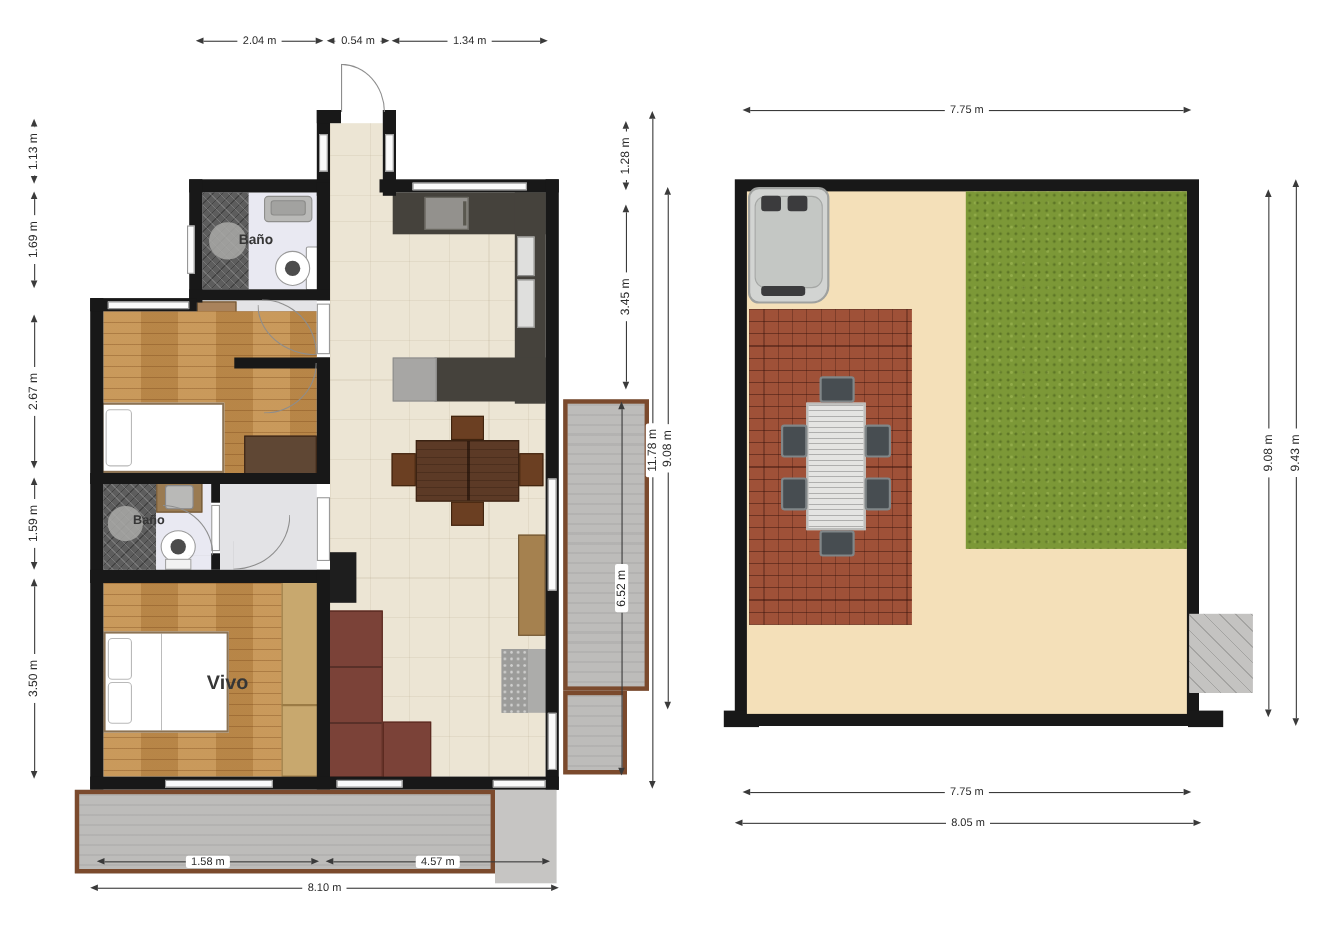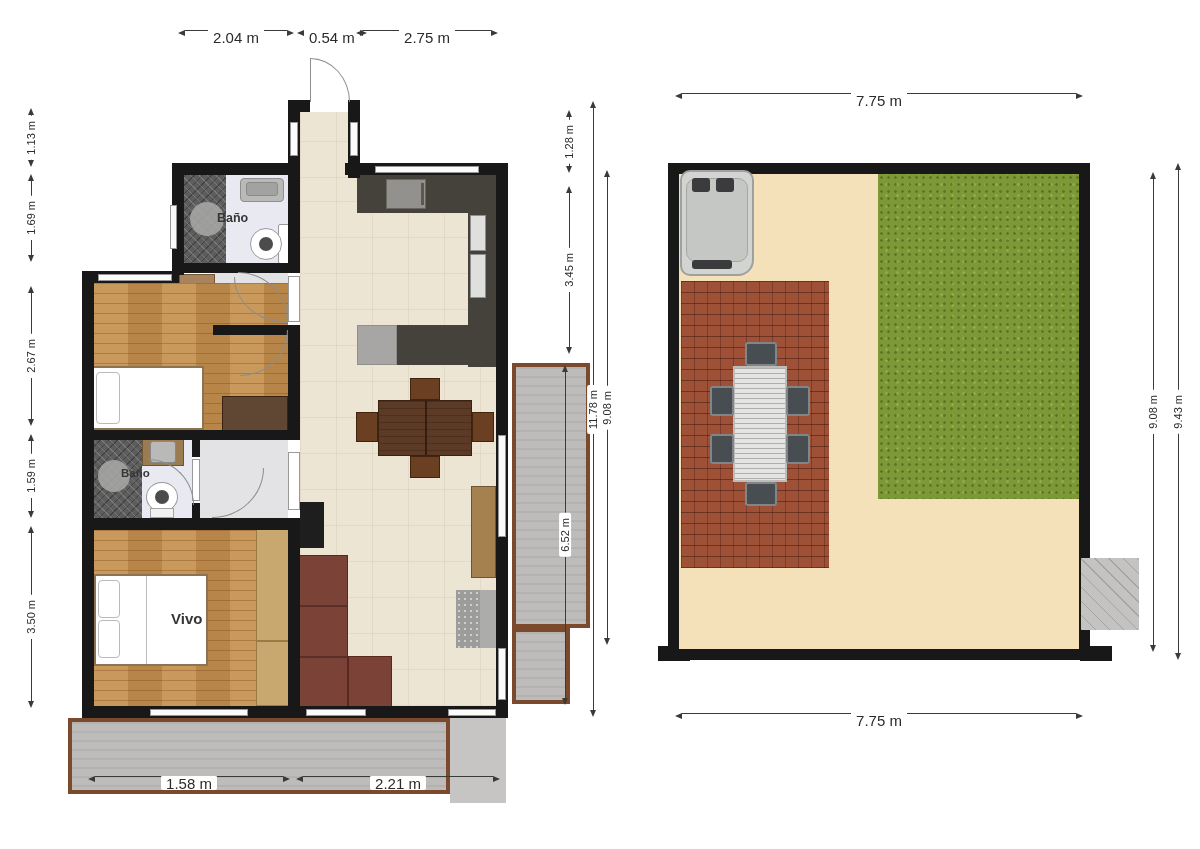--- a/index.html
+++ b/index.html
@@ -35,21 +35,21 @@
 .tub{position:absolute;background:#d2d4d2;border:2px solid #9fa19f;border-radius:10px 10px 16px 10px}
 .tub-inner{position:absolute;background:#c4c7c4;border:1px solid #a5a7a5;border-radius:10px}
 .headrest{position:absolute;background:#3b3b3d;border-radius:3px}
 .slat-table{position:absolute;background:#e4e4e2;border:2px solid #bcbcba;background-image:repeating-linear-gradient(180deg,rgba(110,110,110,.45) 0 1px,transparent 1px 5px)}
 .ochair{position:absolute;background:#474d51;border:2px solid #808688;border-radius:3px}
 .rug{position:absolute;background:#acacaa}
 .rug-spk{position:absolute;background:#9c9c9a;background-image:radial-gradient(rgba(255,255,255,.5) 1px,transparent 1.4px);background-size:6px 6px}
 
 .room-label{position:absolute;font-weight:bold;color:#363636;white-space:nowrap}
 
-.hdim{position:absolute;display:flex;height:14px;font-size:15px;color:#2b2b2b}
+.hdim{position:absolute;display:flex;align-items:center;height:14px;font-size:10px;color:#2b2b2b}
 .hdim .ln{flex:1;height:0;border-top:1px solid #3a3a3a}
 .hdim .lbl{padding:0 5px;background:#fff;line-height:1.1;white-space:nowrap;border-radius:2px}
 .hdim::before{content:"";width:0;height:0;border-top:3px solid transparent;border-bottom:3px solid transparent;border-right:7px solid #3a3a3a}
 .hdim::after{content:"";width:0;height:0;border-top:3px solid transparent;border-bottom:3px solid transparent;border-left:7px solid #3a3a3a}
 .vdim{position:absolute;display:flex;flex-direction:column;align-items:center;width:14px;font-size:11px;color:#2b2b2b}
 .vdim .ln{flex:1;width:0;border-left:1px solid #3a3a3a}
 .vdim .lbl{padding:5px 0;background:#fff;writing-mode:vertical-rl;transform:rotate(180deg);line-height:1.1;white-space:nowrap;border-radius:2px}
 .vdim::before{content:"";width:0;height:0;border-left:3px solid transparent;border-right:3px solid transparent;border-bottom:7px solid #3a3a3a}
 .vdim::after{content:"";width:0;height:0;border-left:3px solid transparent;border-right:3px solid transparent;border-top:7px solid #3a3a3a}
 </style>
@@ -157,35 +157,35 @@
     <div class="arc" style="left:148px;top:459px;width:46px;height:46px;border-width:1px 1px 0 0;border-radius:0 100% 0 0"></div>
     <div class="arc" style="left:212px;top:468px;width:52px;height:50px;border-width:0 1px 1px 0;border-radius:0 0 100% 0"></div>
 
     <div class="deck" style="left:68px;top:718px;width:382px;height:76px"></div>
     <div class="deck-plain" style="left:450px;top:718px;width:56px;height:85px"></div>
     <div class="deck" style="left:512px;top:363px;width:78px;height:265px"></div>
     <div class="deck" style="left:512px;top:628px;width:58px;height:76px"></div>
 
     <div class="room-label" style="left:217px;top:211px;font-size:12.5px">Baño</div>
     <div class="room-label" style="left:121px;top:467px;font-size:11.5px">Baño</div>
-    <div class="room-label" style="left:171px;top:610px;font-size:15px">Vivo</div>
+    <div class="room-label" style="left:188px;top:610px;font-size:18px">Vivo</div>
 
     <div class="hdim" style="left:178px;top:30px;width:116px">
         <i class="ln"></i>
         <span class="lbl">2.04 m</span>
         <i class="ln"></i>
       </div>
     <div class="hdim" style="left:297px;top:30px;width:57px">
         <i class="ln"></i>
         <span class="lbl">0.54 m</span>
         <i class="ln"></i>
       </div>
     <div class="hdim" style="left:356px;top:30px;width:142px">
         <i class="ln"></i>
-        <span class="lbl">2.75 m</span>
+        <span class="lbl">1.34 m</span>
         <i class="ln"></i>
       </div>
 
     <div class="vdim" style="left:24px;top:108px;height:59px">
         <i class="ln"></i>
         <span class="lbl">1.13 m</span>
         <i class="ln"></i>
       </div>
     <div class="vdim" style="left:24px;top:174px;height:88px">
         <i class="ln"></i>
@@ -234,21 +234,26 @@
         <i class="ln"></i>
       </div>
 
     <div class="hdim" style="left:88px;top:776px;width:202px">
         <i class="ln"></i>
         <span class="lbl">1.58 m</span>
         <i class="ln"></i>
       </div>
     <div class="hdim" style="left:296px;top:776px;width:204px">
         <i class="ln"></i>
-        <span class="lbl">2.21 m</span>
+        <span class="lbl">4.57 m</span>
+        <i class="ln"></i>
+      </div>
+    <div class="hdim" style="left:82px;top:800px;width:426px">
+        <i class="ln"></i>
+        <span class="lbl">8.10 m</span>
         <i class="ln"></i>
       </div>
   </div>
 
   <div class="abs" style="left:620px;top:0;width:580px;height:849px">
 
     <div class="wall" style="left:48px;top:163px;width:422px;height:497px"></div>
     <div class="wall" style="left:38px;top:646px;width:32px;height:15px"></div>
     <div class="wall" style="left:460px;top:646px;width:32px;height:15px"></div>
     <div class="sand" style="left:59px;top:174px;width:400px;height:475px"></div>
@@ -284,15 +289,20 @@
     <div class="vdim" style="left:551px;top:163px;height:497px">
         <i class="ln"></i>
         <span class="lbl">9.43 m</span>
         <i class="ln"></i>
       </div>
     <div class="hdim" style="left:55px;top:713px;width:408px">
         <i class="ln"></i>
         <span class="lbl">7.75 m</span>
         <i class="ln"></i>
       </div>
+    <div class="hdim" style="left:48px;top:741px;width:424px">
+        <i class="ln"></i>
+        <span class="lbl">8.05 m</span>
+        <i class="ln"></i>
+      </div>
   </div>
 
 </div>
 
 </body></html>

